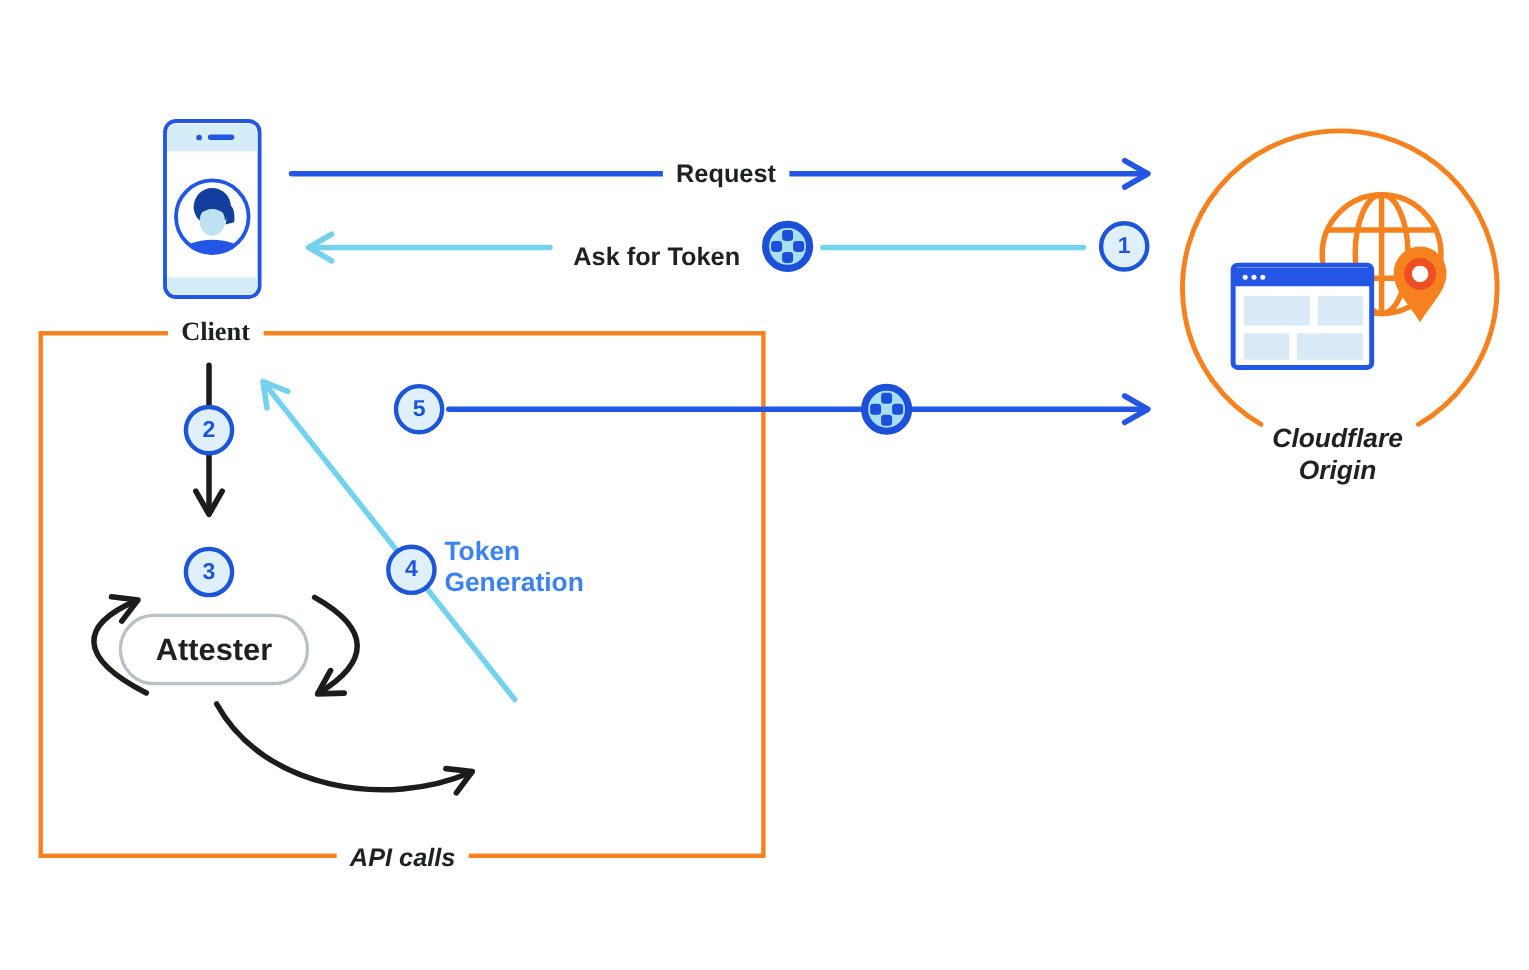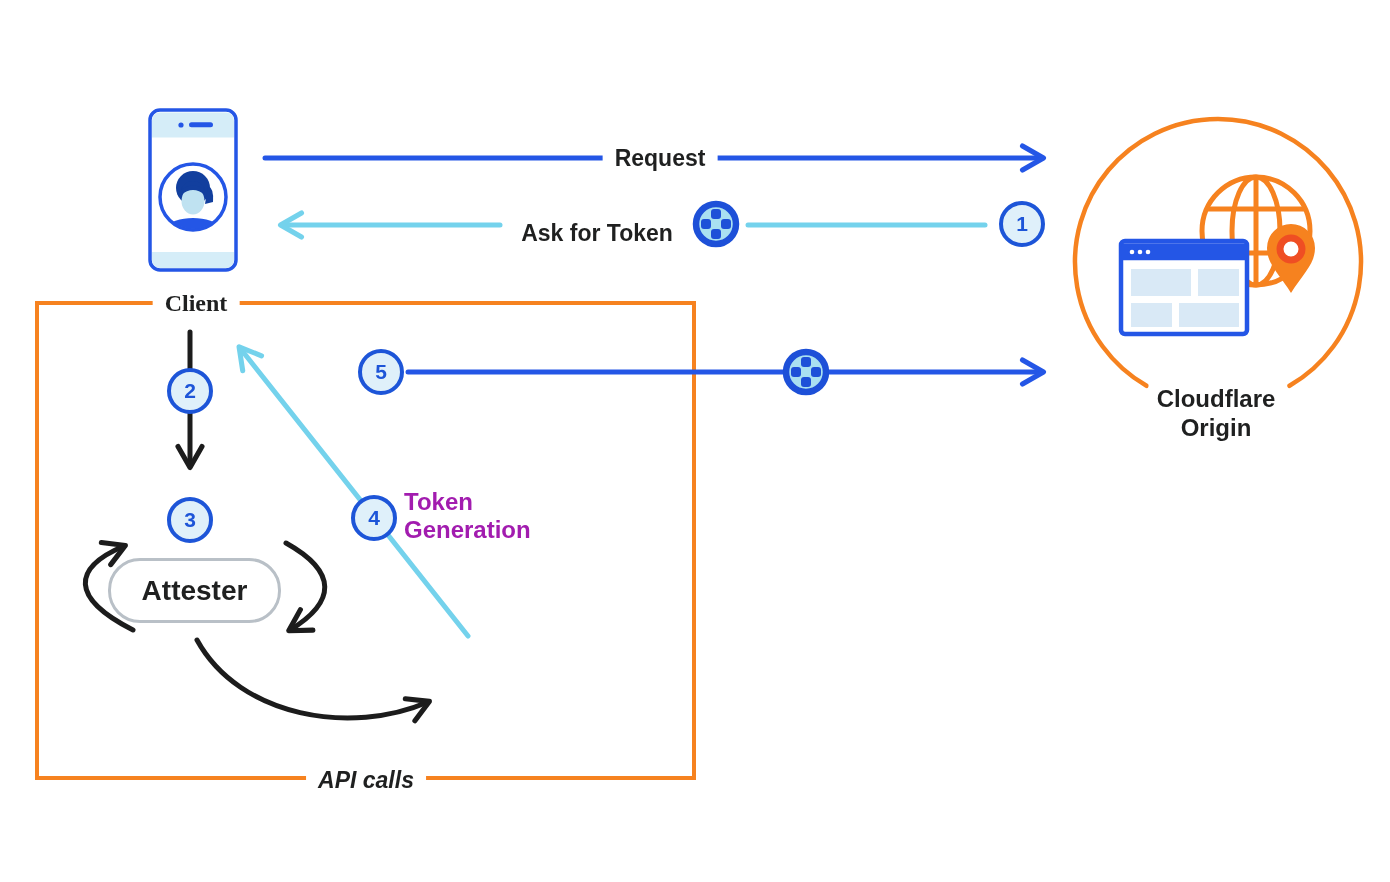--- a/index.html
+++ b/index.html
@@ -6,42 +6,42 @@
   #canvas{
     position:relative;width:1390px;height:882px;background:#ffffff;overflow:hidden;
     font-family:"Liberation Sans","DejaVu Sans",sans-serif;color:#1f2020;
   }
   #diagram-svg{position:absolute;left:0;top:0;z-index:1;}
   .lbl{
     position:absolute;transform:translate(-50%,-50%);
     font-weight:700;font-size:23px;color:#1f2020;background:#ffffff;
     padding:3px 12px;white-space:nowrap;z-index:2;text-align:center;
   }
-  .lbl.two-line{line-height:29px;padding:2px 8px;}
+  .lbl.two-line{line-height:29px;padding:2px 8px;font-style:italic;}
   .lbl.left-anchor{transform:none;text-align:left;background:transparent;padding:0;
     font-size:24px;line-height:28px;}
   .numcircle{
     position:absolute;width:38px;height:38px;border:4px solid #1d55d8;border-radius:50%;
     background:#dff0fa;color:#1d55d8;font-weight:700;font-size:21px;line-height:38px;
     text-align:center;transform:translate(-50%,-50%);z-index:3;
   }
   .pill{
     position:absolute;background:#ffffff;border-radius:32px;display:flex;
     align-items:center;justify-content:center;font-weight:700;font-size:28px;
     color:#1f2020;z-index:2;
   }
   #attester-pill{left:108px;top:558px;width:167px;height:59px;border:3.5px solid #b9c0c7;}
   #issuer-pill{left:446px;top:656px;width:166px;height:62px;border:4px solid #f6821f;}
   #client-label{left:196px;top:303px;font-size:24px;font-family:Liberation Serif, serif;}
   #request-label{left:660px;top:158px;}
   #ask-for-token-label{left:597px;top:233px;}
   #request-with-token-label{left:656px;top:372px;}
   #api-calls-label{left:366px;top:780px;font-style:italic;}
   #cloudflare-origin-label{left:1216px;top:413px;font-size:24px;}
-  #token-generation-label{left:404px;top:488px;z-index:2;position:absolute;font-weight:700;color:#a21caf;}
+  #token-generation-label{left:404px;top:488px;z-index:2;position:absolute;font-weight:700;color:#3b82f6;}
 </style>
 </head>
 <body>
 
 <div id="canvas">
 
   <svg id="diagram-svg" width="1390" height="882" viewBox="0 0 1390 882">
     <defs>
       <marker id="chev-blue" viewBox="0 0 10 10" refX="8" refY="5" markerWidth="6" markerHeight="6" orient="auto">
         <path d="M1.5,1 L8.5,5 L1.5,9" fill="none" stroke="#2456e6" stroke-width="1.7" stroke-linecap="round" stroke-linejoin="round"></path>

